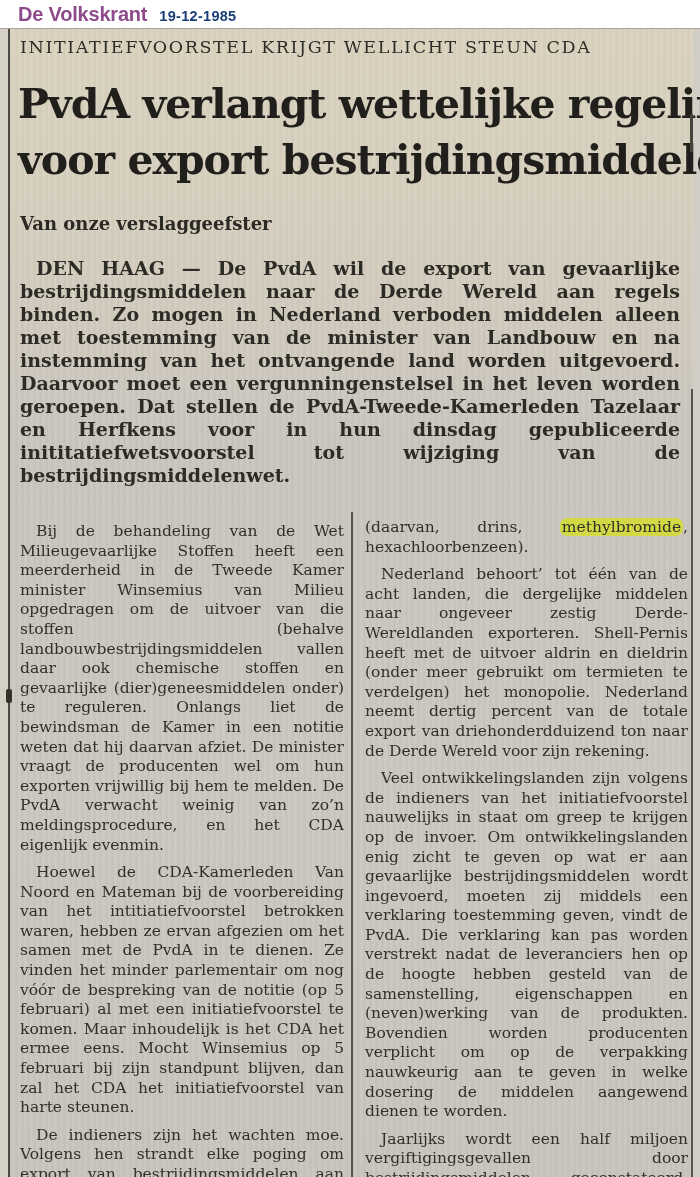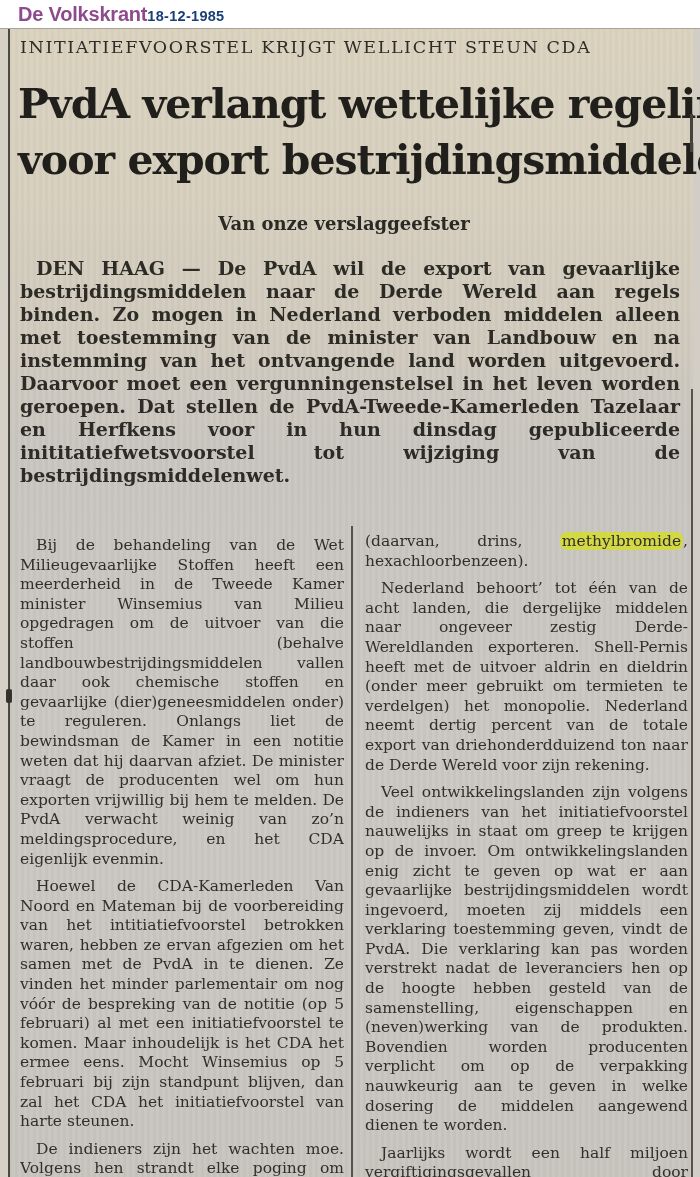--- a/index.html
+++ b/index.html
@@ -6,21 +6,21 @@
   .page{
     position:relative;
     width:700px;height:1177px;
     overflow:hidden;
     background:#ffffff;
     font-family:"DejaVu Serif", serif;
   }
   
   .src-header{
     height:28px;
-    display:flex;align-items:baseline;
+    display:flex;align-items:baseline;gap:12px;
     padding-left:18px;padding-top:3px;
     font-family:"Liberation Sans", sans-serif;
     background:#ffffff;
     box-sizing:border-box;
   }
   .src-title{font-size:20px;font-weight:bold;color:#8d4b8c;letter-spacing:-0.2px;}
   .src-date{font-size:14.5px;font-weight:bold;color:#1a3e78;letter-spacing:0.3px;}
 
   
   .clipping{
@@ -57,30 +57,29 @@
     margin:2px 0 2px 0;
   }
   .headline{
     margin:2px 0 4px -2px;
     font-size:41px;line-height:56px;
     font-weight:bold;color:#211f1b;
     letter-spacing:-1px;
     white-space:nowrap;
   }
   .byline{
-    text-align:center;
     font-weight:bold;font-size:18px;
     margin:6px 24px 4px 0;
     color:#2b2924;
   }
   .lead{
     font-weight:bold;
     font-size:19px;line-height:23px;
     text-align:justify;
-    margin:4px 12px 24px 0;
+    margin:4px 12px 10px 0;
     text-indent:16px;
     color:#2d2b25;
   }
   .cols{
     flex:1;display:flex;
     margin-right:4px;
     overflow:hidden;
   }
   .col{box-sizing:border-box;}
   .col-left{width:324px;padding-top:10px;}
@@ -101,21 +100,21 @@
     border-radius:7px;
   }
 </style>
 </head>
 <body>
 
 <div class="page">
 
   <div class="src-header">
     <span class="src-title">De Volkskrant</span>
-    <span class="src-date">18-12-1985</span>
+    <span class="src-date">19-12-1985</span>
   </div>
 
   <div class="clipping">
     <div class="edge-left-paper"></div>
     <div class="edge-left-rule"></div>
     <div class="edge-left-blob"></div>
     <div class="edge-right-paper"></div>
     <div class="edge-right-rule"></div>
     <div class="edge-right-dash"></div>
 

